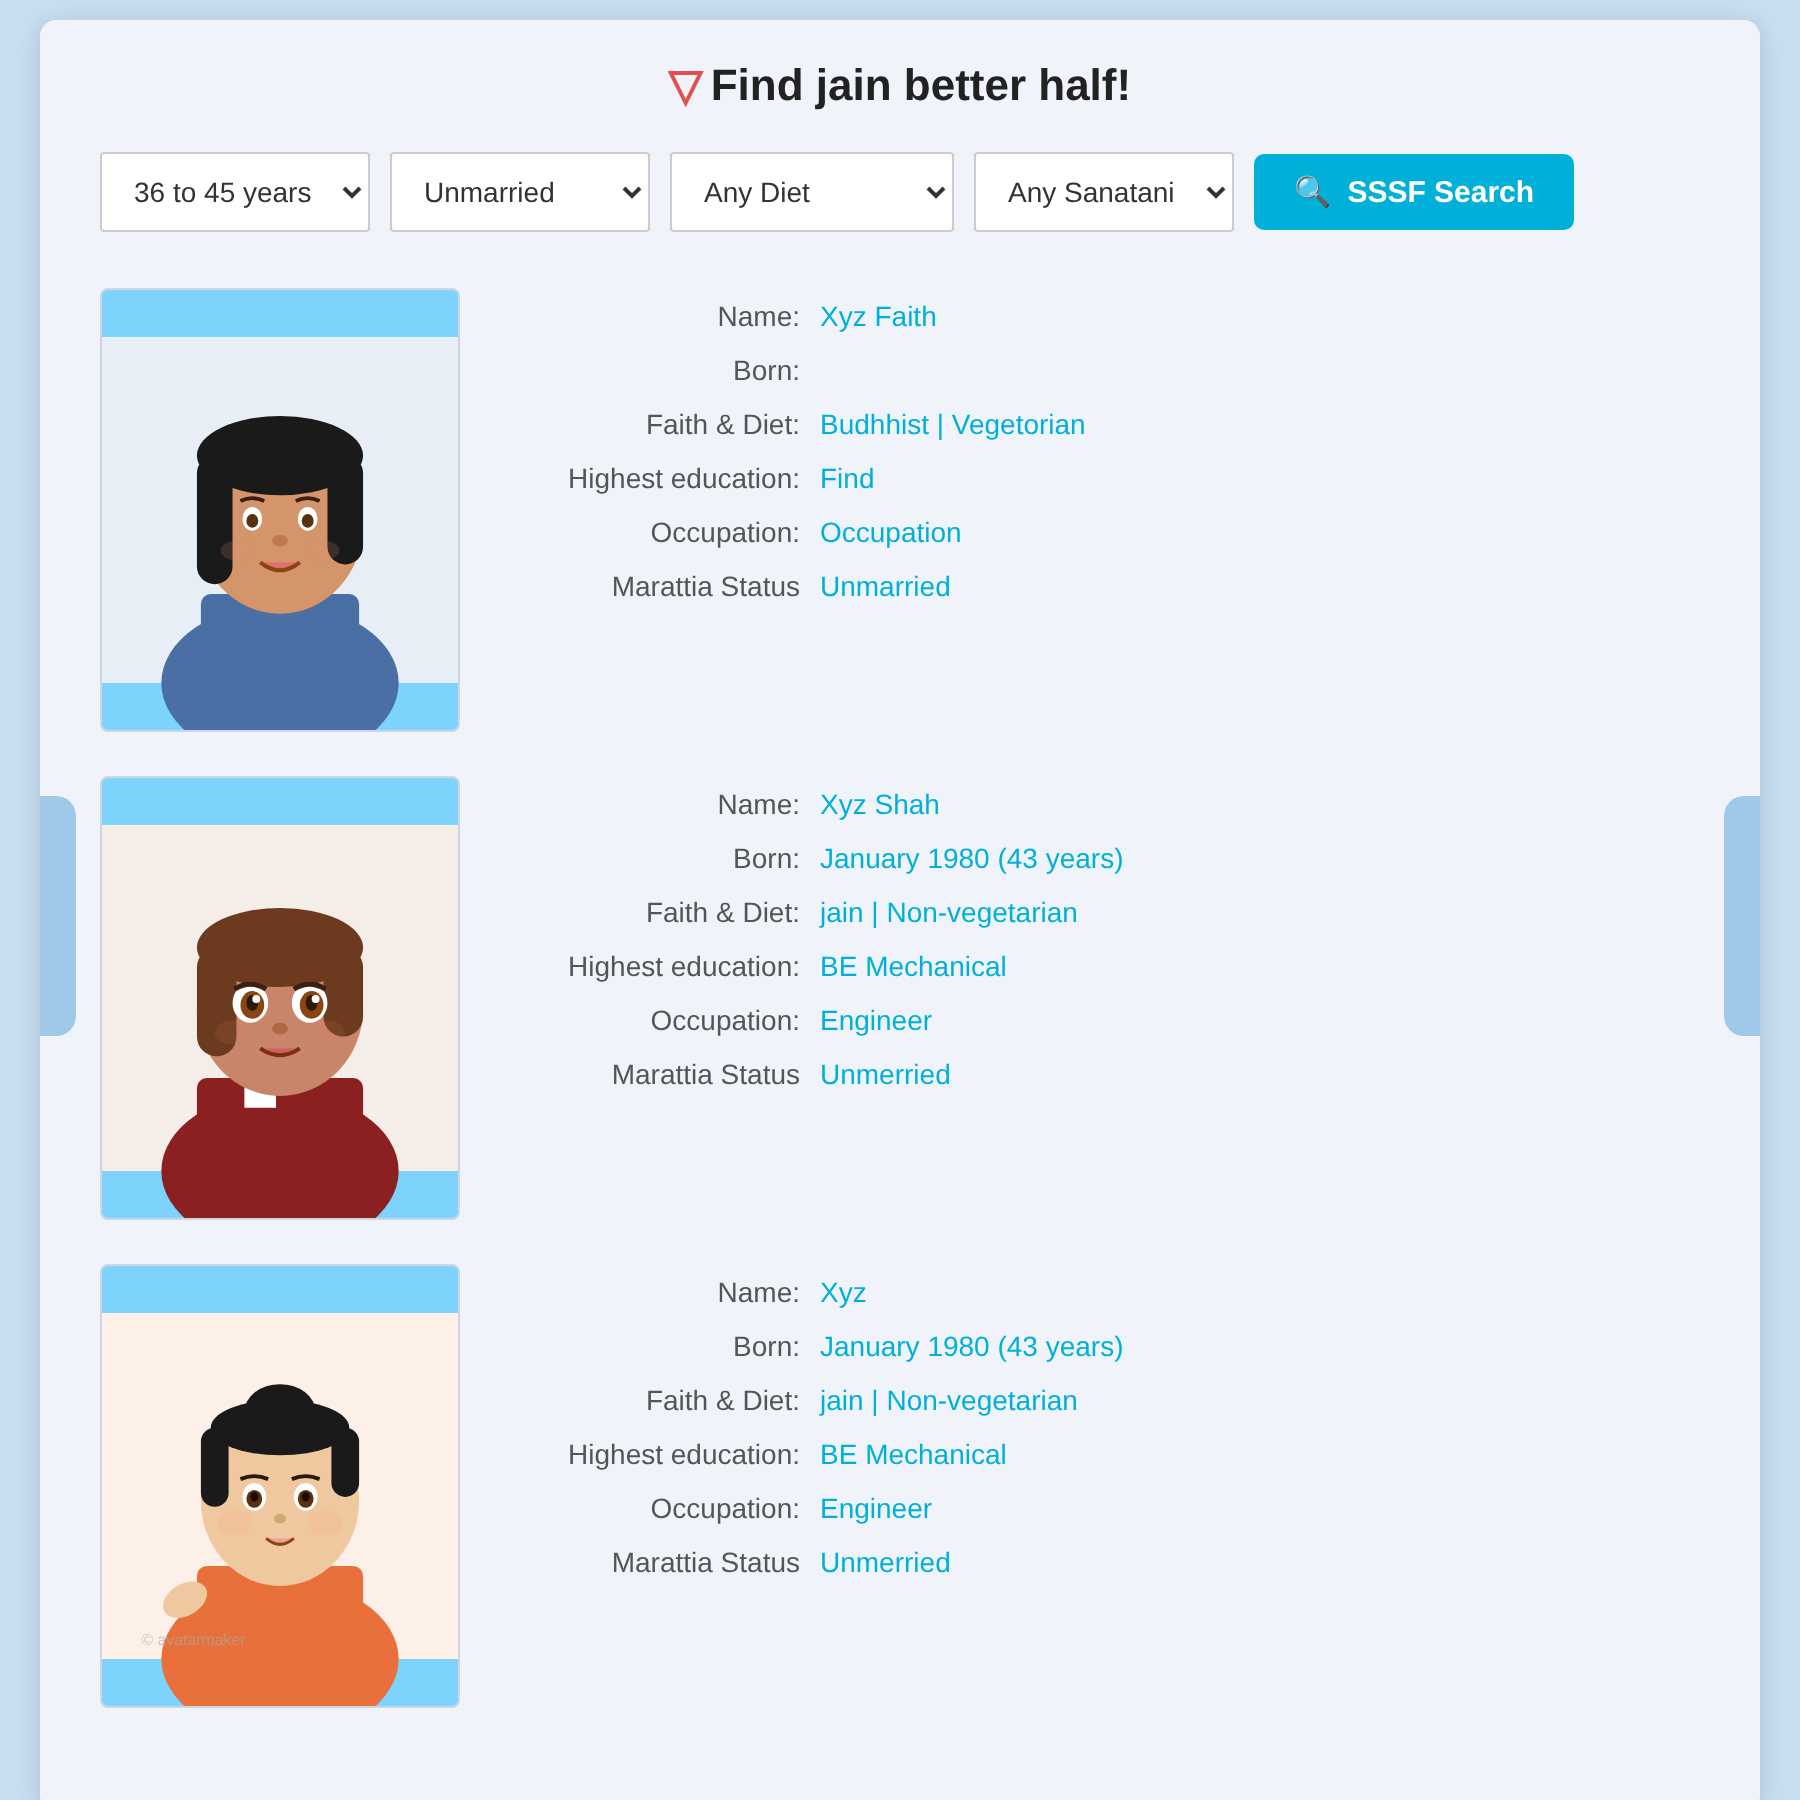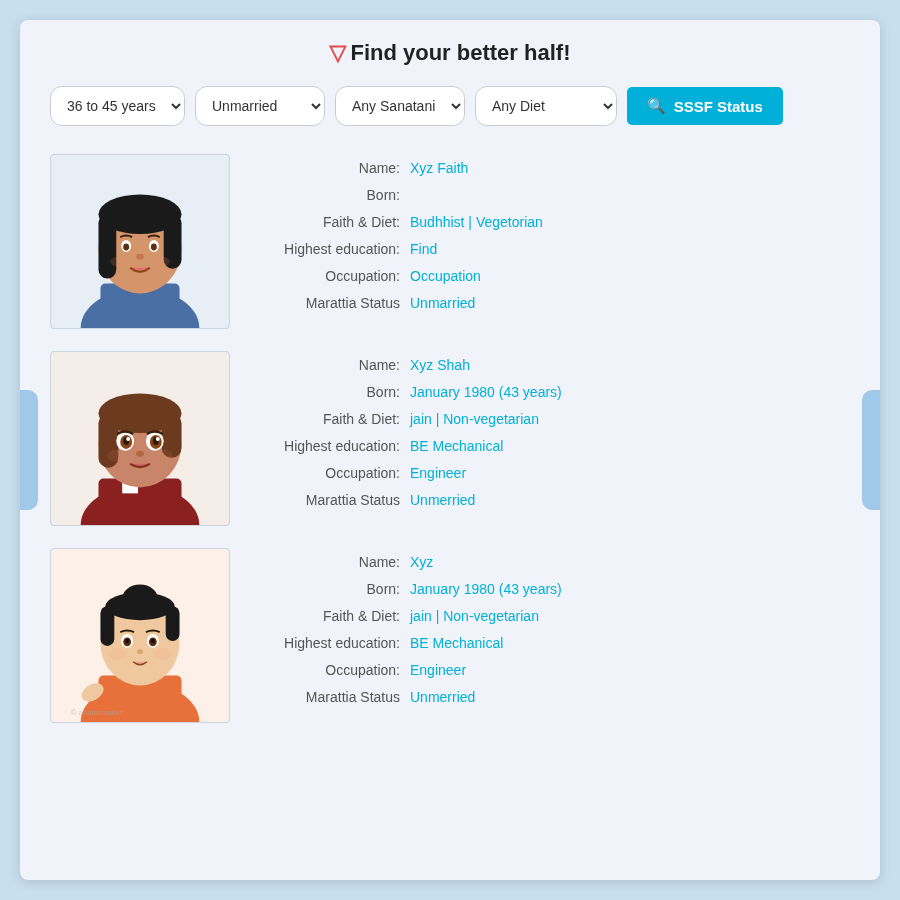--- a/index.html
+++ b/index.html
@@ -57,21 +57,21 @@
     .filter-bar {
       display: flex;
       gap: 10px;
       margin-bottom: 28px;
       align-items: center;
       flex-wrap: wrap;
     }
     .filter-bar select {
       padding: 10px 12px;
       border: 1px solid #ccc;
-      border-radius: 12px;
+      border-radius: 2px;
       font-size: 14px;
       background: #fff;
       color: #333;
       cursor: pointer;
       appearance: auto;
       min-width: 130px;
     }
     .search-btn {
       background: #00b0d8;
       color: #fff;
@@ -88,21 +88,21 @@
     }
     .profile-card {
       display: flex;
       gap: 20px;
       margin-bottom: 22px;
       align-items: flex-start;
     }
     .avatar-box {
       width: 180px;
       min-width: 180px;
-      height: 175px;
+      height: 222px;
       background: #7dd3fc;
       border: 1px solid #cdd5e0;
       border-radius: 4px;
       overflow: hidden;
       display: flex;
       align-items: center;
       justify-content: flex-end;
     }
     .avatar-svg {
       width: 100%;
@@ -151,53 +151,53 @@
   </style>
 </head>
 <body>
 
 <div class="main-container">
   <div class="side-wave-left"></div>
   <div class="side-wave-right"></div>
 
   <div class="header">
     <span class="header-title">
-      <span class="header-icon">▽</span><span>Find your better half!</span>
+      <span class="header-icon">▽</span><span>Find jain better half!</span>
     </span>
   </div>
 
 
   <div class="filter-bar">
     <select>
       <option>36 to 45 years</option>
       <option>18 to 25 years</option>
       <option>26 to 35 years</option>
       <option>46 to 55 years</option>
     </select>
     <select>
       <option>Unmarried</option>
       <option>Married</option>
       <option>Widowed</option>
       <option>Divorced</option>
     </select>
     <select>
+      <option>Any Diet</option>
+      <option>Vegetarian</option>
+      <option>Non-vegetarian</option>
+      <option>Vegan</option>
+    </select>
+    <select>
       <option>Any Sanatani</option>
       <option>Hindu</option>
       <option>Jain</option>
       <option>Buddhist</option>
     </select>
-    <select>
-      <option>Any Diet</option>
-      <option>Vegetarian</option>
-      <option>Non-vegetarian</option>
-      <option>Vegan</option>
-    </select>
     <button class="search-btn">
       <span>🔍</span>
-      <span>SSSF Status</span>
+      <span>SSSF Search</span>
     </button>
   </div>
 
   <div class="profile-card">
     <div class="avatar-box">
       <svg viewBox="0 0 180 175" xmlns="http://www.w3.org/2000/svg" class="avatar-svg">
 
         <rect width="180" height="175" fill="#e8eef5"></rect>
 
         <ellipse cx="90" cy="175" rx="60" ry="40" fill="#4a6fa5"></ellipse>

